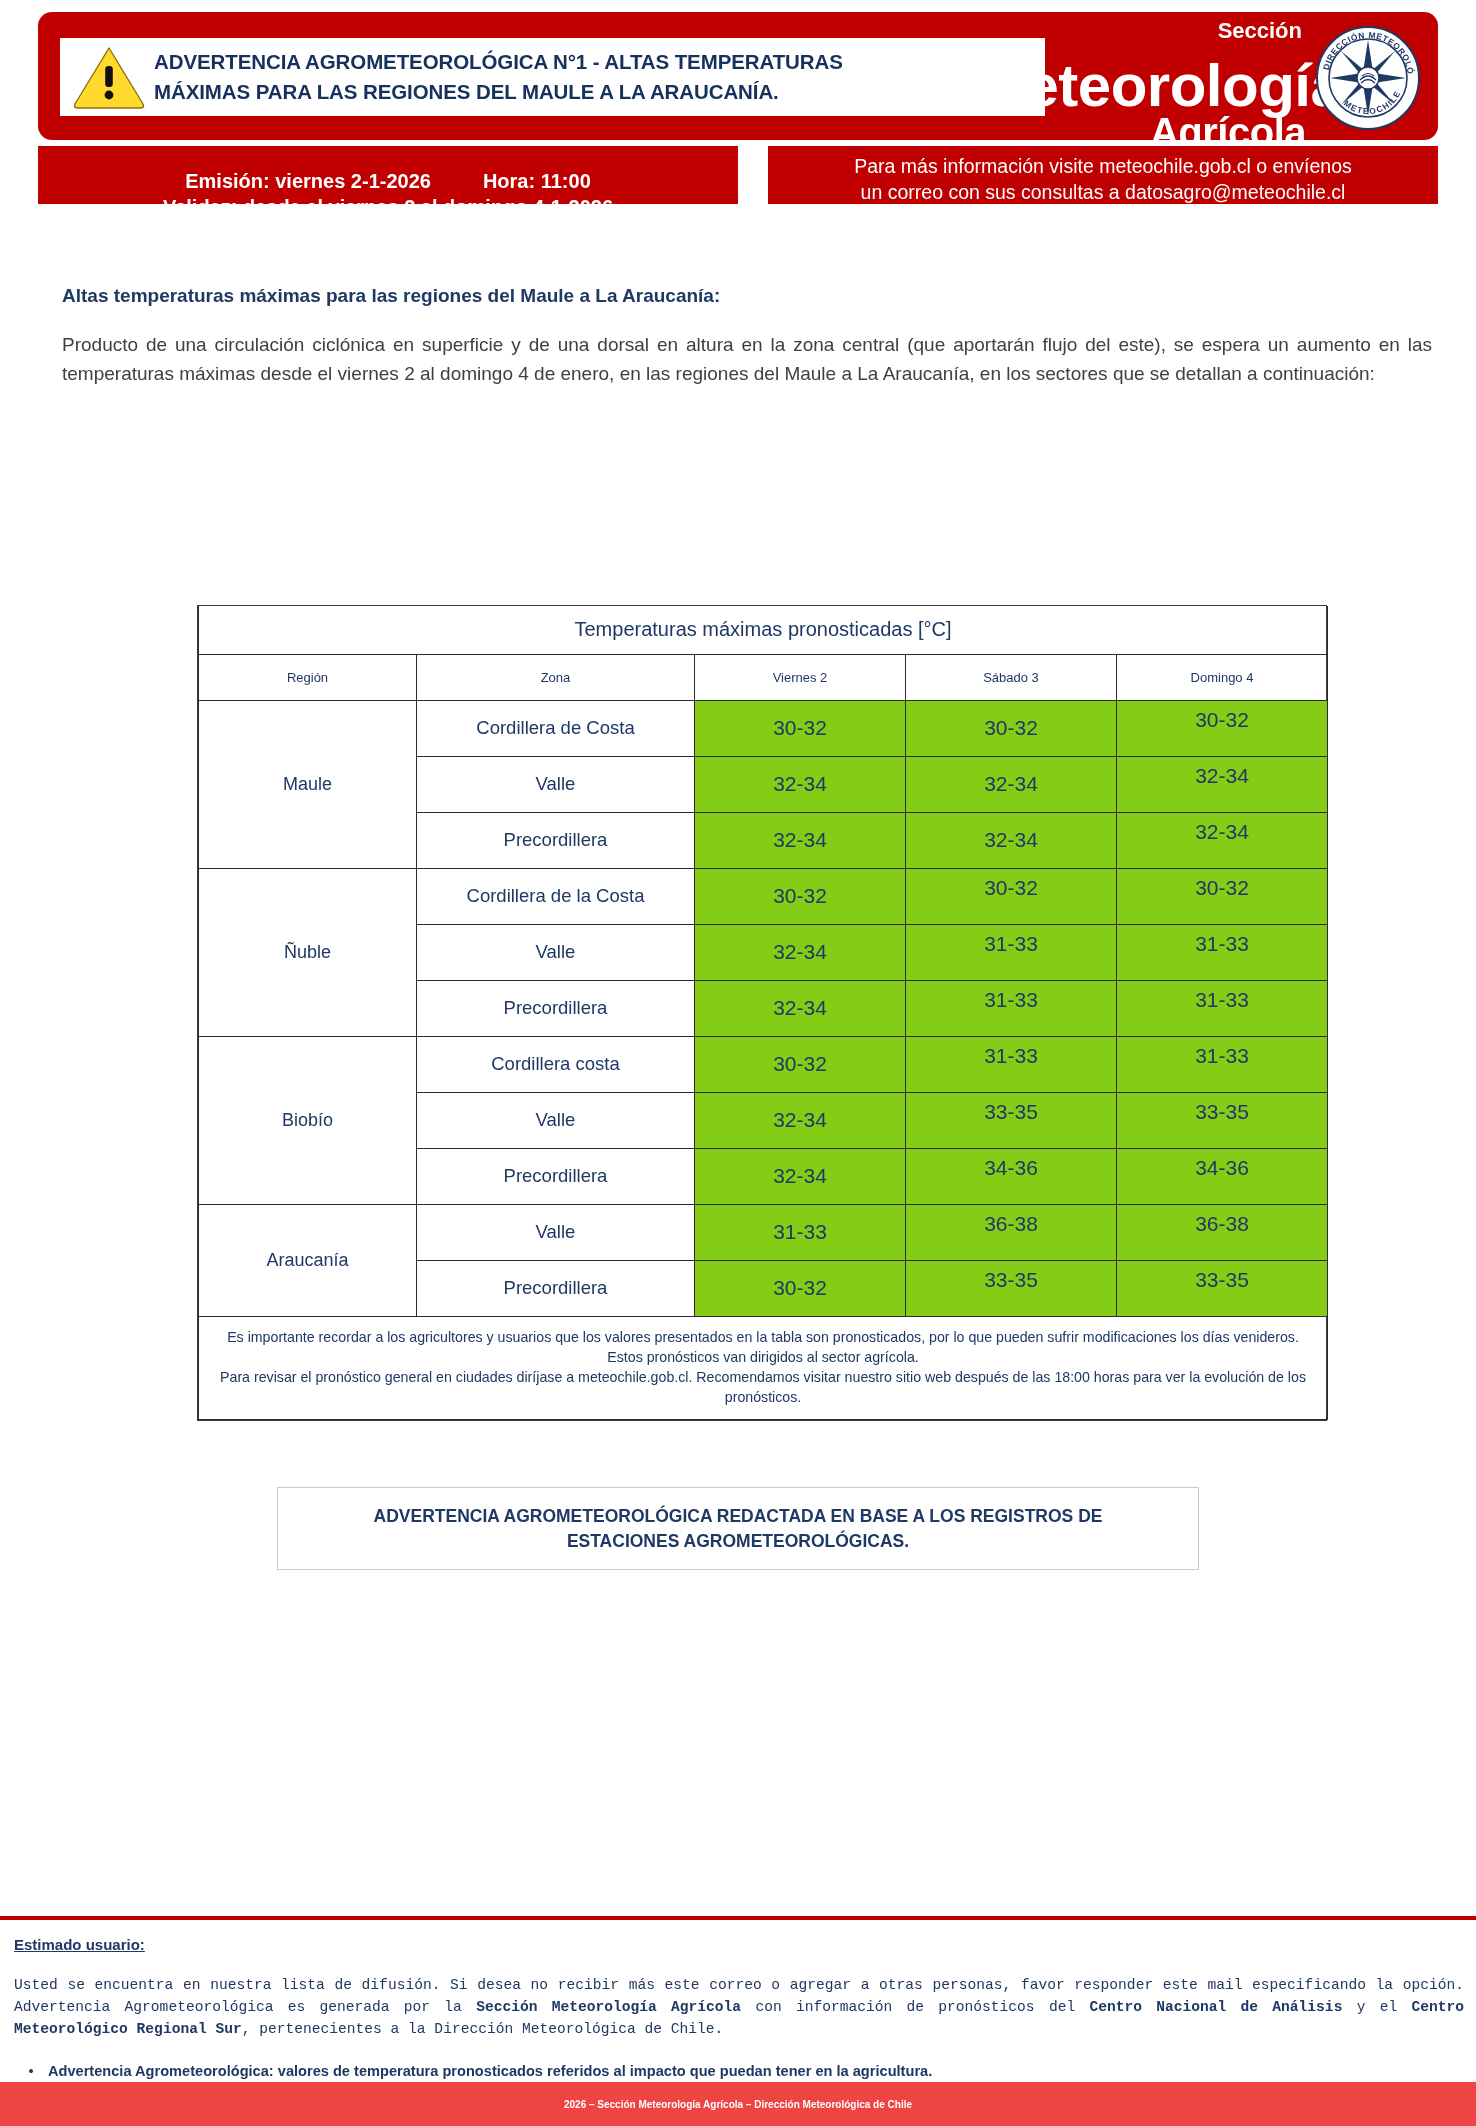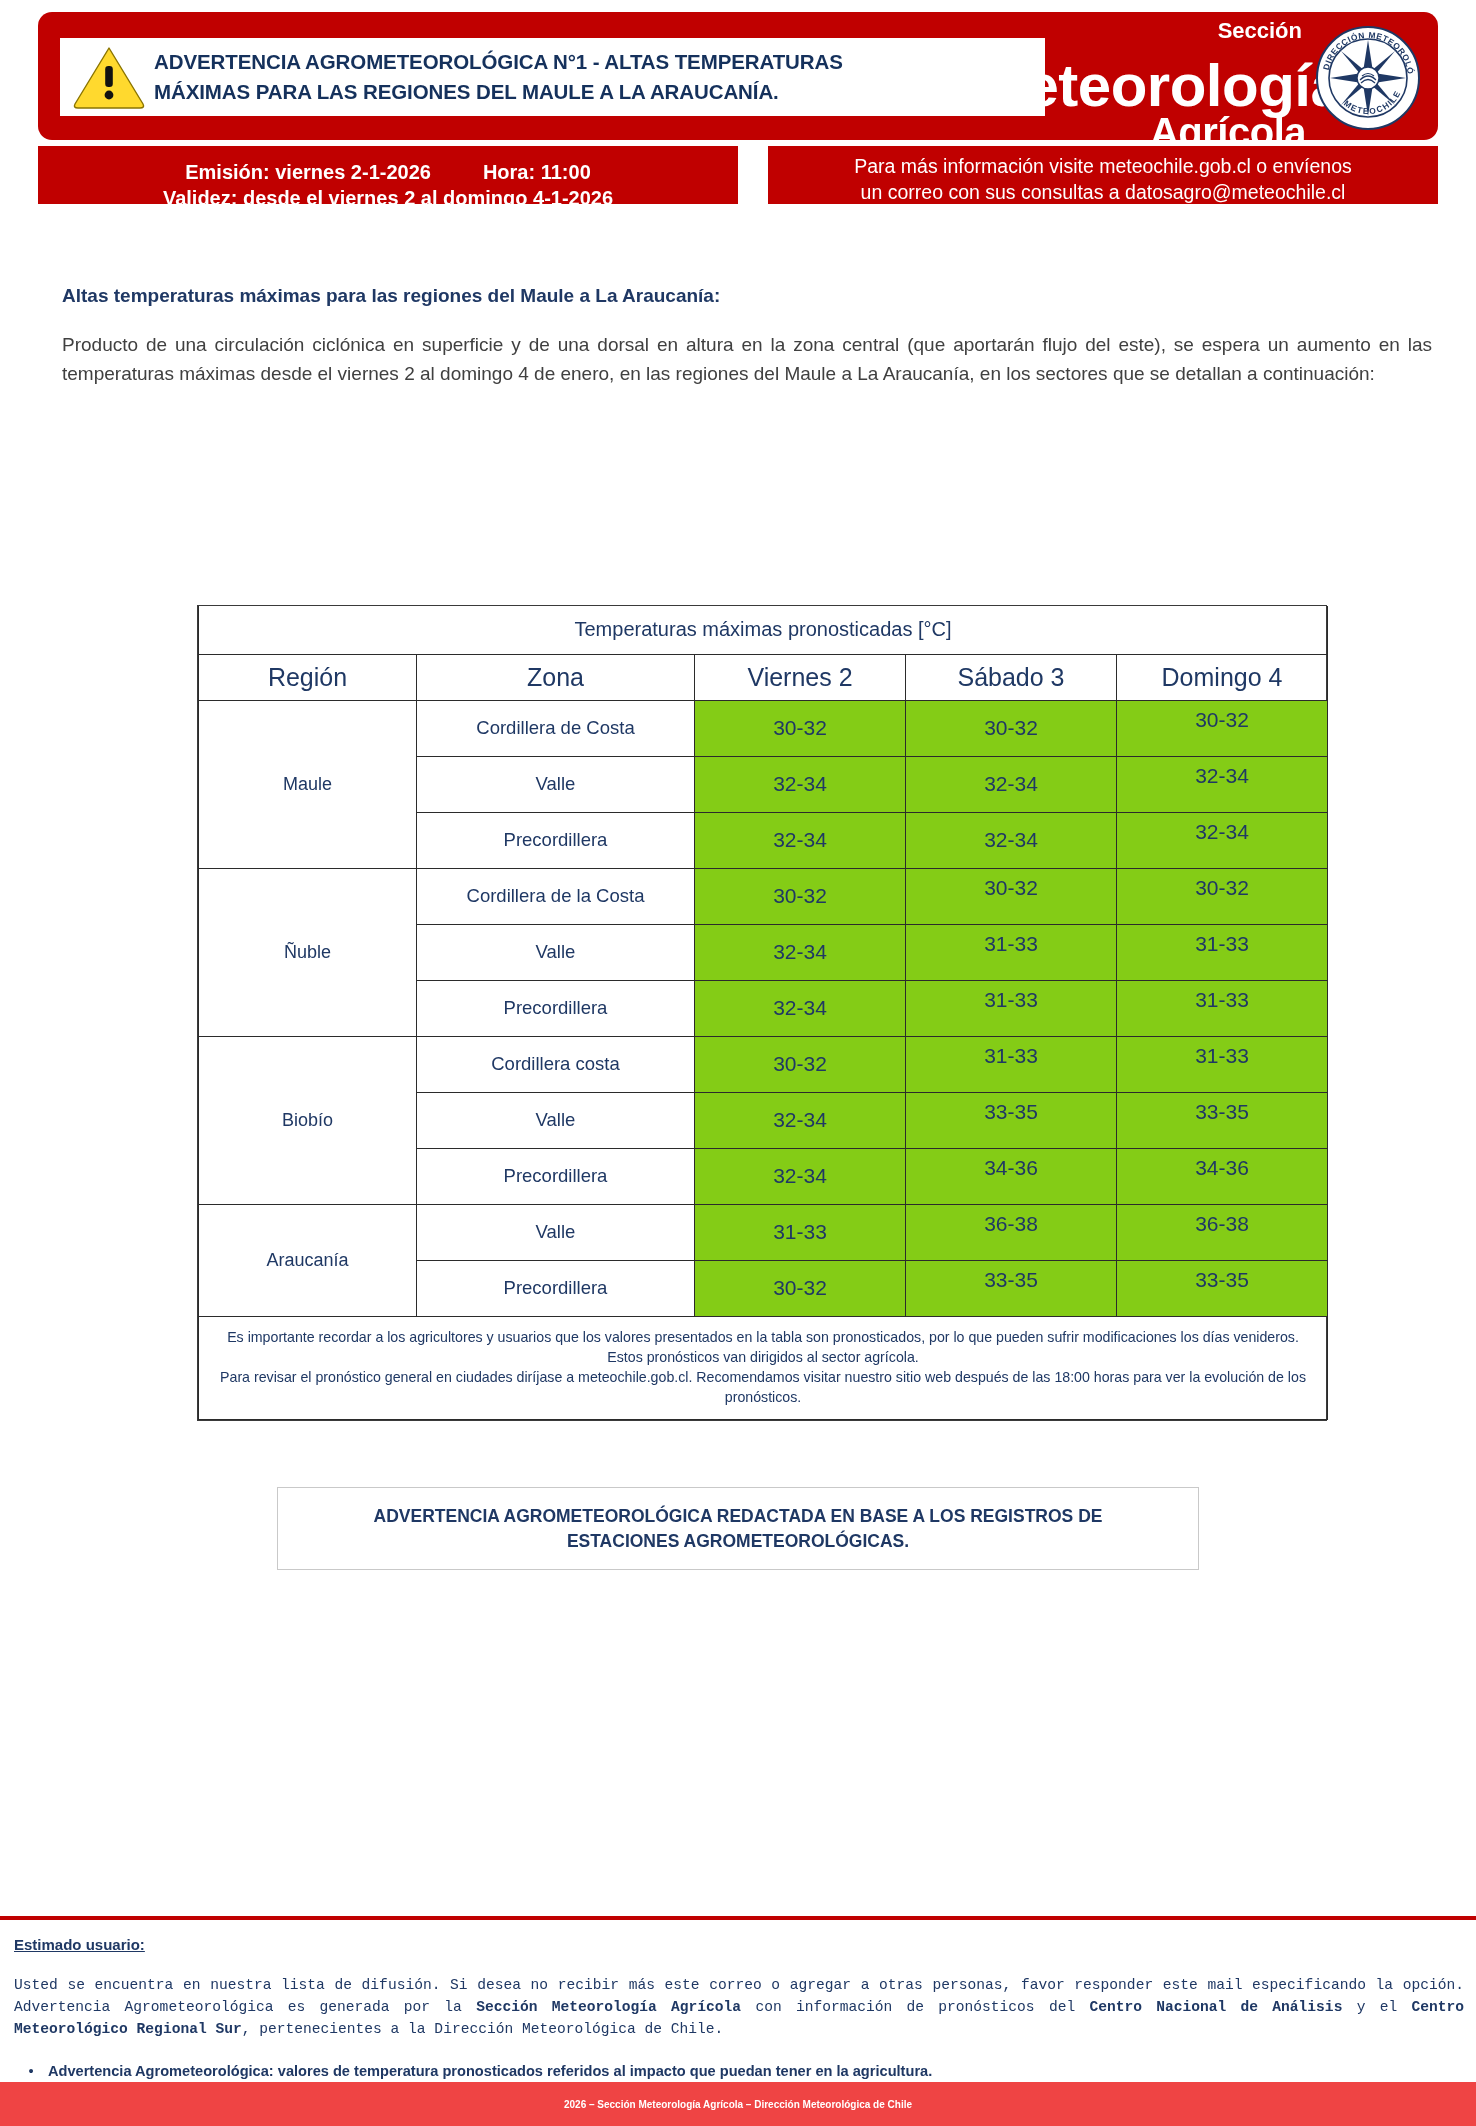--- a/index.html
+++ b/index.html
@@ -79,21 +79,21 @@
   
   .info-left {
     position: absolute;
     left: 38px; top: 146px;
     width: 700px; height: 58px;
     background: #C00000;
     color: #ffffff;
     font-size: 20px;
     font-weight: bold;
     text-align: center;
-    padding-top: 13px;
+    padding-top: 22px;
     line-height: 1.32;
   }
   .info-left .row1 span { display: inline-block; }
   .info-left .hora { margin-left: 52px; }
   .info-right {
     position: absolute;
     left: 768px; top: 146px;
     width: 670px; height: 58px;
     background: #C00000;
     color: #ffffff;
@@ -146,21 +146,21 @@
   .col-zona   { width: 278px; }
   .col-day    { width: 211px; }
 
   .tbl-title {
     font-size: 20px;
     font-weight: bold;
     height: 48px;
     border-top: none !important;
   }
   .tbl-head td {
-    font-size: 25px;
+    font-size: 13px;
     font-weight: bold;
     height: 46px;
   }
   td.region-cell {
     font-size: 18px;
   }
   td.zona-cell {
     font-size: 18.5px;
     height: 56px;
   }

